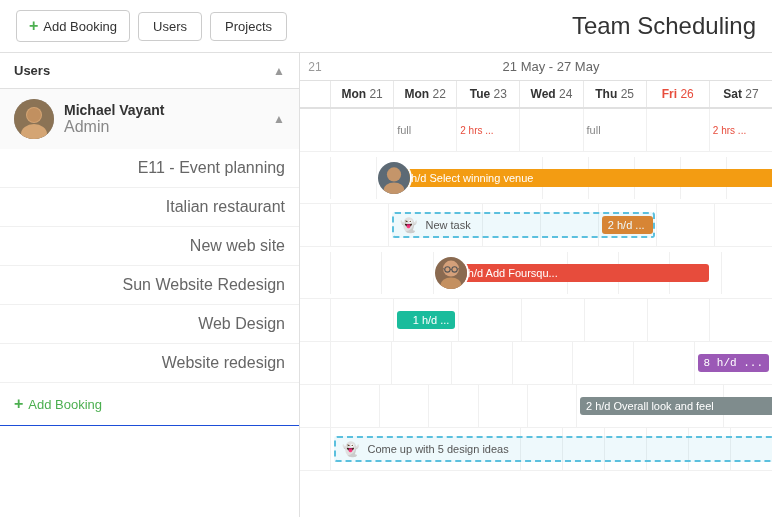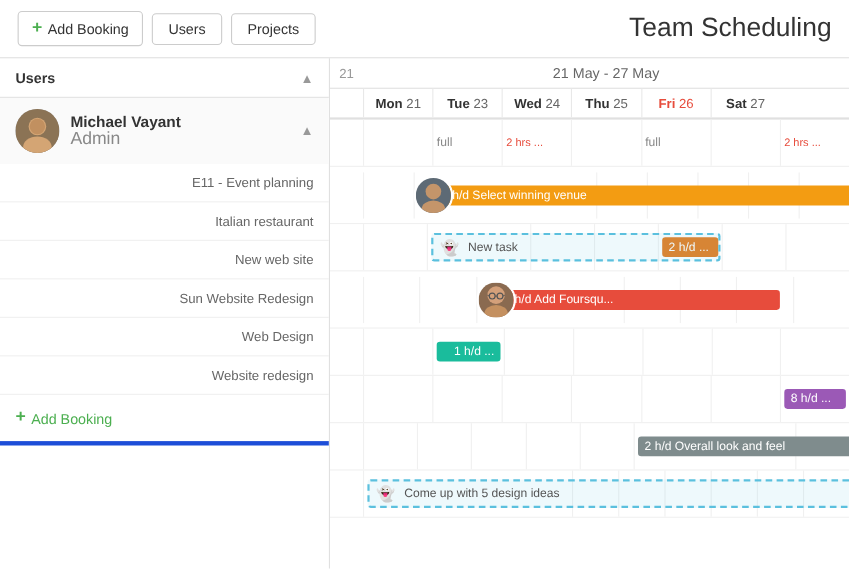--- a/index.html
+++ b/index.html
@@ -30,37 +30,37 @@
     .sidebar {
       width: 300px; min-width: 300px; border-right: 1px solid #e0e0e0;
       overflow-y: auto; flex-shrink: 0;
     }
     .sidebar-header {
       display: flex; align-items: center; justify-content: space-between;
       padding: 10px 14px; border-bottom: 1px solid #e0e0e0; font-weight: 600;
     }
     .sidebar-header .chevron { color: #999; font-size: 12px; }
 
-    .user-section { border-bottom: 4px solid #1d4ed8; }
+    .user-section { border-bottom: 1px solid #1d4ed8; }
     .user-header {
       display: flex; align-items: center; gap: 10px;
       padding: 10px 14px; background: #fafafa;
     }
     .user-avatar {
       width: 40px; height: 40px; border-radius: 50%; overflow: hidden; flex-shrink: 0;
       background: #aaa;
     }
     .user-info { flex: 1; }
     .user-name { font-weight: 600; font-size: 14px; }
     .user-role { font-size: 16px; color: #888; }
     .user-chevron { color: #999; font-size: 12px; }
 
     .project-row {
       padding: 10px 14px; border-bottom: 1px solid #f0f0f0;
-      color: #666; font-size: 12px; text-align: right;
+      color: #666; font-size: 16px; text-align: right;
     }
 
     .add-booking-link {
       display: flex; align-items: center; gap: 5px;
       padding: 12px 14px; color: #4caf50; font-size: 13px; cursor: pointer;
     }
     .add-booking-link .plus { font-size: 16px; font-weight: bold; }
 
     
     .calendar { flex: 1; overflow-x: auto; overflow-y: auto; }
@@ -117,21 +117,21 @@
       overflow: hidden; text-overflow: ellipsis; width: 100%; cursor: pointer;
     }
     .booking-orange { background: #f39c12; color: #fff; }
     .booking-blue-dashed {
       border: 2px dashed #5bc0de; background: rgba(91,192,222,0.1);
       color: #555;
     }
     .booking-amber { background: #e67e22; color: #fff; }
     .booking-red { background: #e74c3c; color: #fff; }
     .booking-teal { background: #1abc9c; color: #fff; padding-left: 16px; }
-    .booking-purple { background: #9b59b6; color: #fff; }
+    .booking-purple { background: #9b59b6; color: #fff; font-family: Liberation Mono, monospace; }
     .booking-gray-blue { background: #7f8c8d; color: #fff; }
 
     
     .avatar-in-booking {
       width: 32px; height: 32px; border-radius: 50%; overflow: hidden;
       flex-shrink: 0; border: 2px solid #fff; margin-right: 4px;
     }
 
     .booking-with-avatar {
       display: flex; align-items: center;
@@ -212,20 +212,23 @@
         <div class="week-num">21</div>
         <div class="week-label">21 May - 27 May</div>
       </div>
 
       <div class="day-headers">
         <div class="day-header-spacer"></div>
         <div class="day-header">
           <span class="day-name">Mon</span> <span class="day-num">21</span>
         </div>
         <div class="day-header">
+          <span class="day-name">Mon</span> <span class="day-num">22</span>
+        </div>
+        <div class="day-header">
           <span class="day-name">Tue</span> <span class="day-num">23</span>
         </div>
         <div class="day-header">
           <span class="day-name">Wed</span> <span class="day-num">24</span>
         </div>
         <div class="day-header">
           <span class="day-name">Thu</span> <span class="day-num">25</span>
         </div>
         <div class="day-header friday">
           <span class="day-name">Fri</span> <span class="day-num">26</span>

